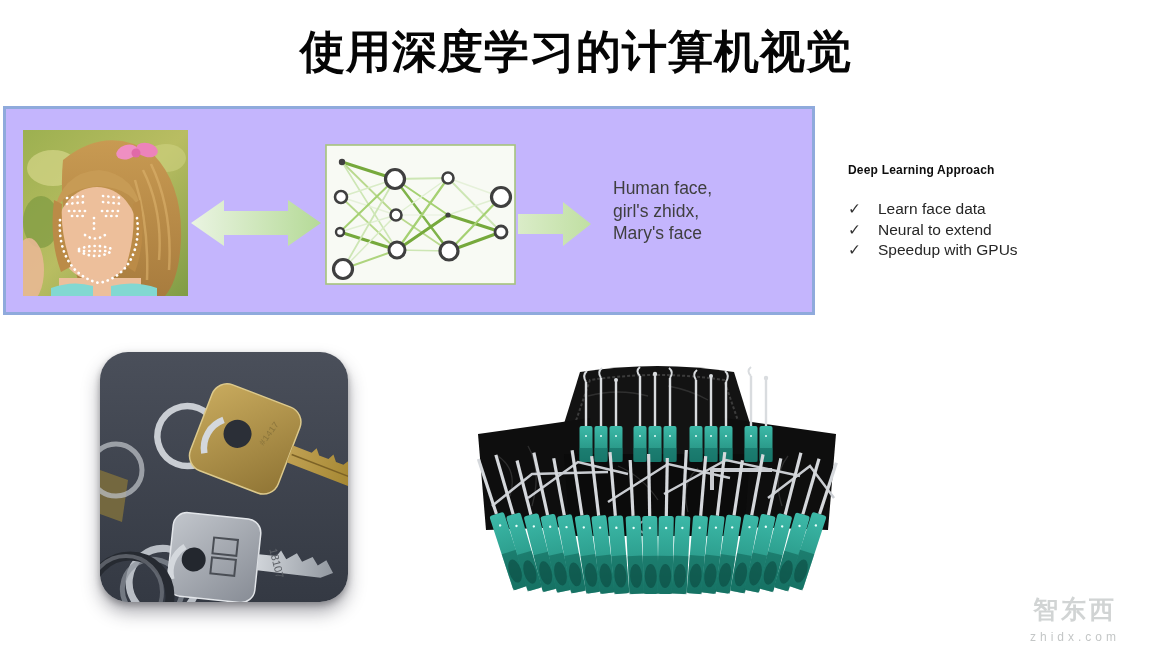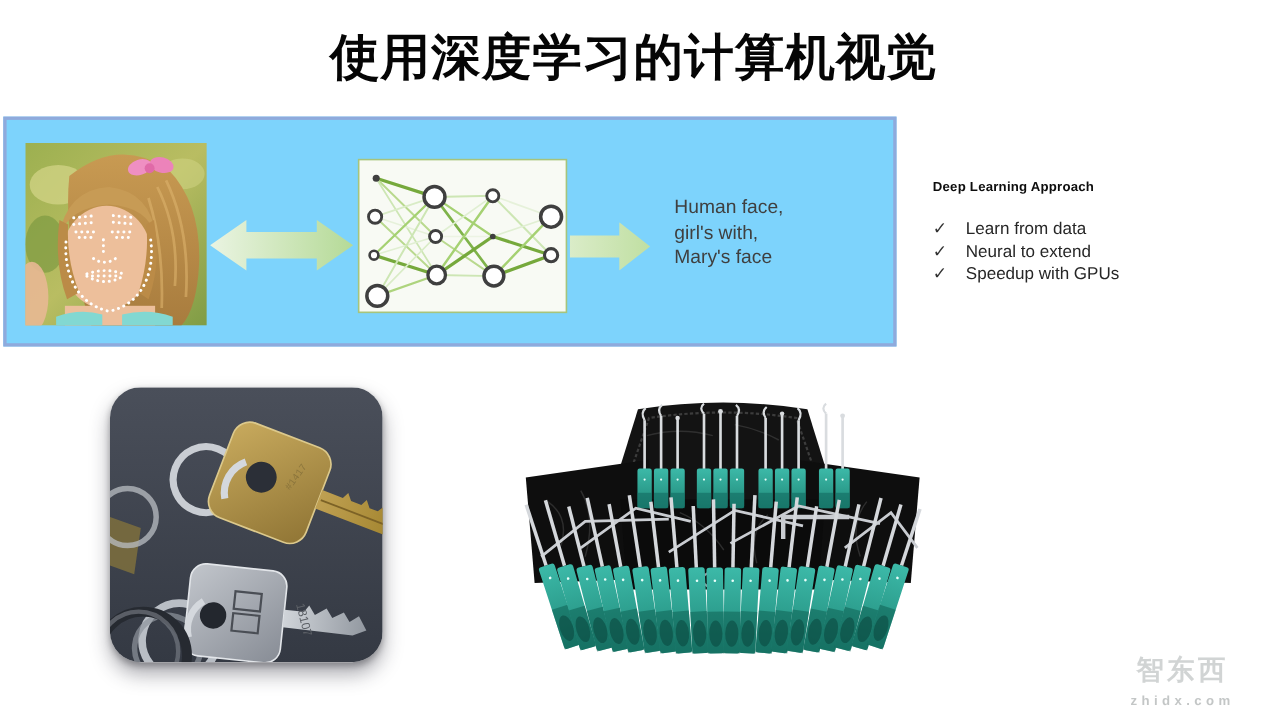--- a/index.html
+++ b/index.html
@@ -8,21 +8,21 @@
     font-family:"Liberation Sans",sans-serif;color:#1a1a1a;
   }
   
   .title{
     position:absolute;top:22px;left:0;width:100%;text-align:center;
     font-size:45px;font-weight:600;letter-spacing:1px;color:#050505;font-family:Liberation Serif, serif;
   }
   
   .pipeline-box{
     position:absolute;left:3px;top:106px;width:806px;height:203px;
-    border:3px solid #8faadc;background:#7dd3fc;
+    border:3px solid #8faadc;background:#c4b5fd;
   }
   .face-photo{position:absolute;left:17px;top:21px;width:165px;height:166px;}
   .arrow-double{position:absolute;left:185px;top:86px;width:130px;height:56px;}
   .nn-box{position:absolute;left:319px;top:35px;width:191px;height:141px;}
   .arrow-right{position:absolute;left:512px;top:93px;width:73px;height:44px;}
   .output-text{
     position:absolute;left:607px;top:68px;font-size:17.5px;line-height:22.5px;color:#3f3f3f;
   }
   .nn-caption{
     position:absolute;left:260px;top:183px;width:310px;text-align:center;
@@ -47,21 +47,21 @@
   .footer{position:absolute;left:1040px;top:608px;display:flex;align-items:center;margin-top:45px;}
   .page-number{font-size:13px;color:#808080;margin-right:6px;}
   .brand{display:flex;align-items:center;}
   .brand-text{font-size:13px;font-weight:700;letter-spacing:.4px;color:#1c1c1c;margin-left:2px;}
   
   .watermark{
     position:absolute;right:2px;bottom:4px;width:150px;text-align:center;
     pointer-events:none;z-index:5;
   }
   .wm-cn{font-size:25px;font-weight:700;letter-spacing:3px;color:rgba(135,142,142,.38);line-height:34px;}
-  .wm-domain{font-size:12px;font-weight:700;letter-spacing:4px;color:rgba(135,142,142,.50);margin-top:4px;}
+  .wm-domain{font-size:12px;font-weight:400;letter-spacing:4px;color:rgba(135,142,142,.50);margin-top:4px;}
 </style>
 </head>
 <body>
 
 <div id="slide">
 
   <div class="title">使用深度学习的计算机视觉</div>
 
   <div class="pipeline-box">
 
@@ -178,32 +178,32 @@
         <linearGradient id="gRt" x1="0" y1="0" x2="1" y2="0">
           <stop offset="0" stop-color="#daecc8"></stop>
             <stop offset="1" stop-color="#c0dfa2"></stop>
         </linearGradient>
       </defs>
       <polygon points="0,12 45,12 45,0 73,22 45,44 45,32 0,32" fill="url(#gRt)"></polygon>
     </svg>
 
     <div class="output-text">
       <div>Human face,</div>
-      <div>girl's with,</div>
+      <div>girl's zhidx,</div>
       <div>Mary's face</div>
     </div>
 
   </div>
 
   <div class="approach">
     <div class="approach-heading">Deep Learning Approach</div>
     <ul class="approach-list">
       <li>
         <span class="check">✓</span>
-        <span>Learn from data</span>
+        <span>Learn face data</span>
       </li>
       <li>
         <span class="check">✓</span>
         <span>Neural to extend</span>
       </li>
       <li>
         <span class="check">✓</span>
         <span>Speedup with GPUs</span>
       </li>
     </ul>

